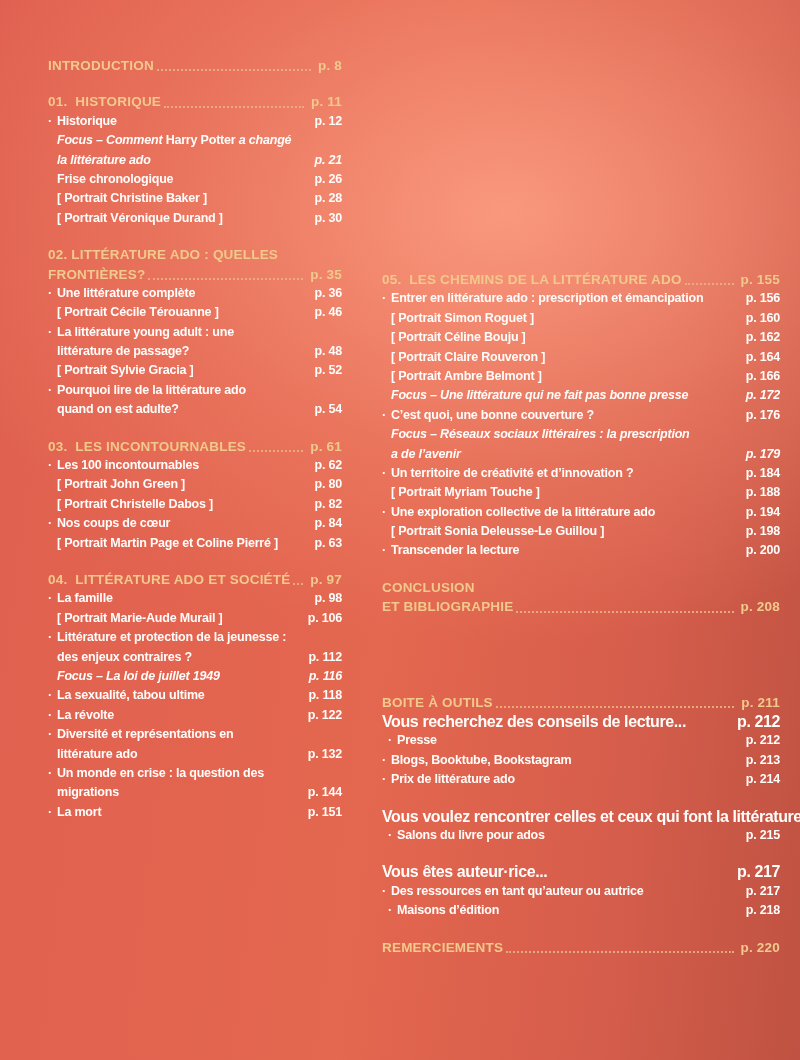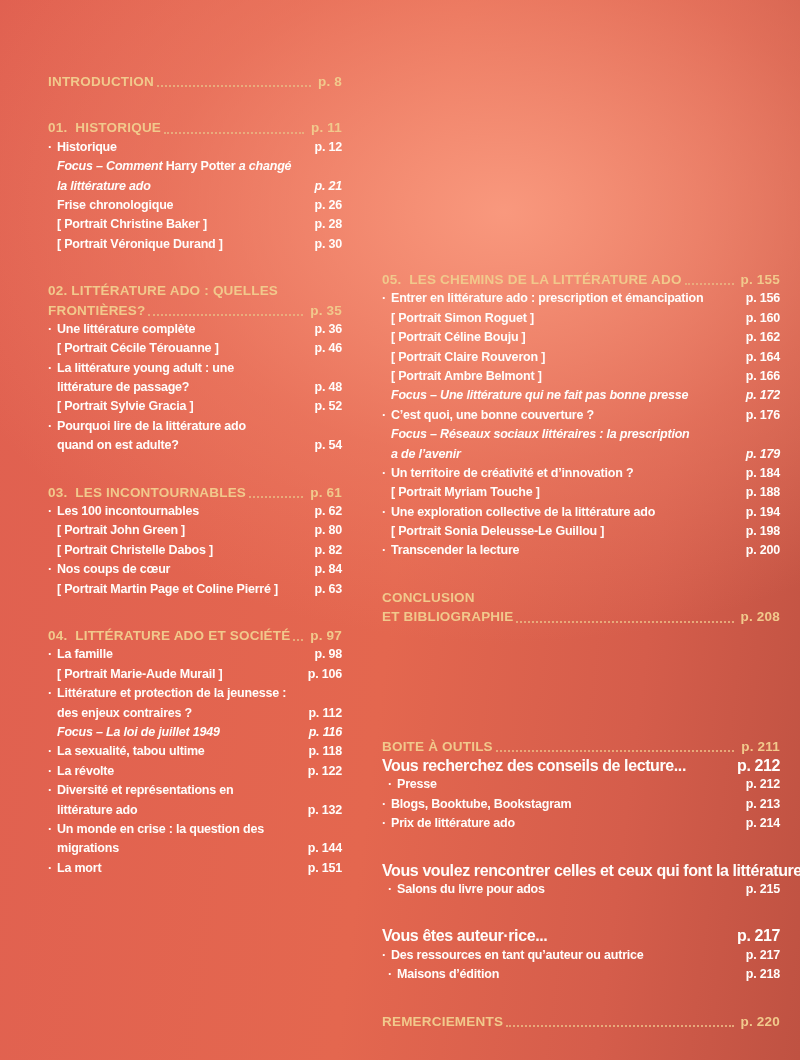--- a/index.html
+++ b/index.html
@@ -4,25 +4,25 @@
 <style>
   html,body{margin:0;padding:0;}
   body{width:800px;height:1060px;overflow:hidden;
        font-family:"Liberation Sans","DejaVu Sans",sans-serif;}
   #page{position:relative;width:800px;height:1060px;overflow:hidden;
     background:
       radial-gradient(820px 600px at 63% 20%, rgba(250,155,128,0.95) 0%, rgba(240,130,105,0.5) 42%, rgba(226,98,79,0) 72%),
       linear-gradient(97deg,#e06050 0%,#e4674f 50%,#d55d4b 78%,#bf5242 100%);
   }
   .col{position:absolute;}
-  #col-left{left:48px;top:72px;width:294px;}
+  #col-left{left:48px;top:56px;width:294px;}
   #col-right{left:382px;top:270px;width:398px;}
-  .section{margin-top:27px;}
+  .section{margin-top:17px;}
   .section:first-child{margin-top:0;}
-  #sec-outils{margin-top:110px;}
+  #sec-outils{margin-top:76px;}
   .line{display:flex;height:19.4px;line-height:19.4px;white-space:pre;}
   .label{white-space:pre;flex-shrink:0;}
   .page{margin-left:auto;flex-shrink:0;font-weight:700;padding-left:4px;}
   .leader{flex:1 1 auto;align-self:flex-end;margin:0 3px 4px 3px;min-width:8px;
           border-bottom:2px dotted rgba(233,177,128,0.9);}
   .line{font-weight:700;}
   .line.h{color:#f1c98c;font-size:13.5px;letter-spacing:0.2px;}
   .line.item,.line.portrait,.line.focus{color:#fffdfb;font-size:12.5px;letter-spacing:-0.2px;padding-left:9px;}
   .line.sub{color:#fffdfb;font-size:16px;letter-spacing:-0.4px;}
   .line.focus{font-style:italic;align-items:center;}

